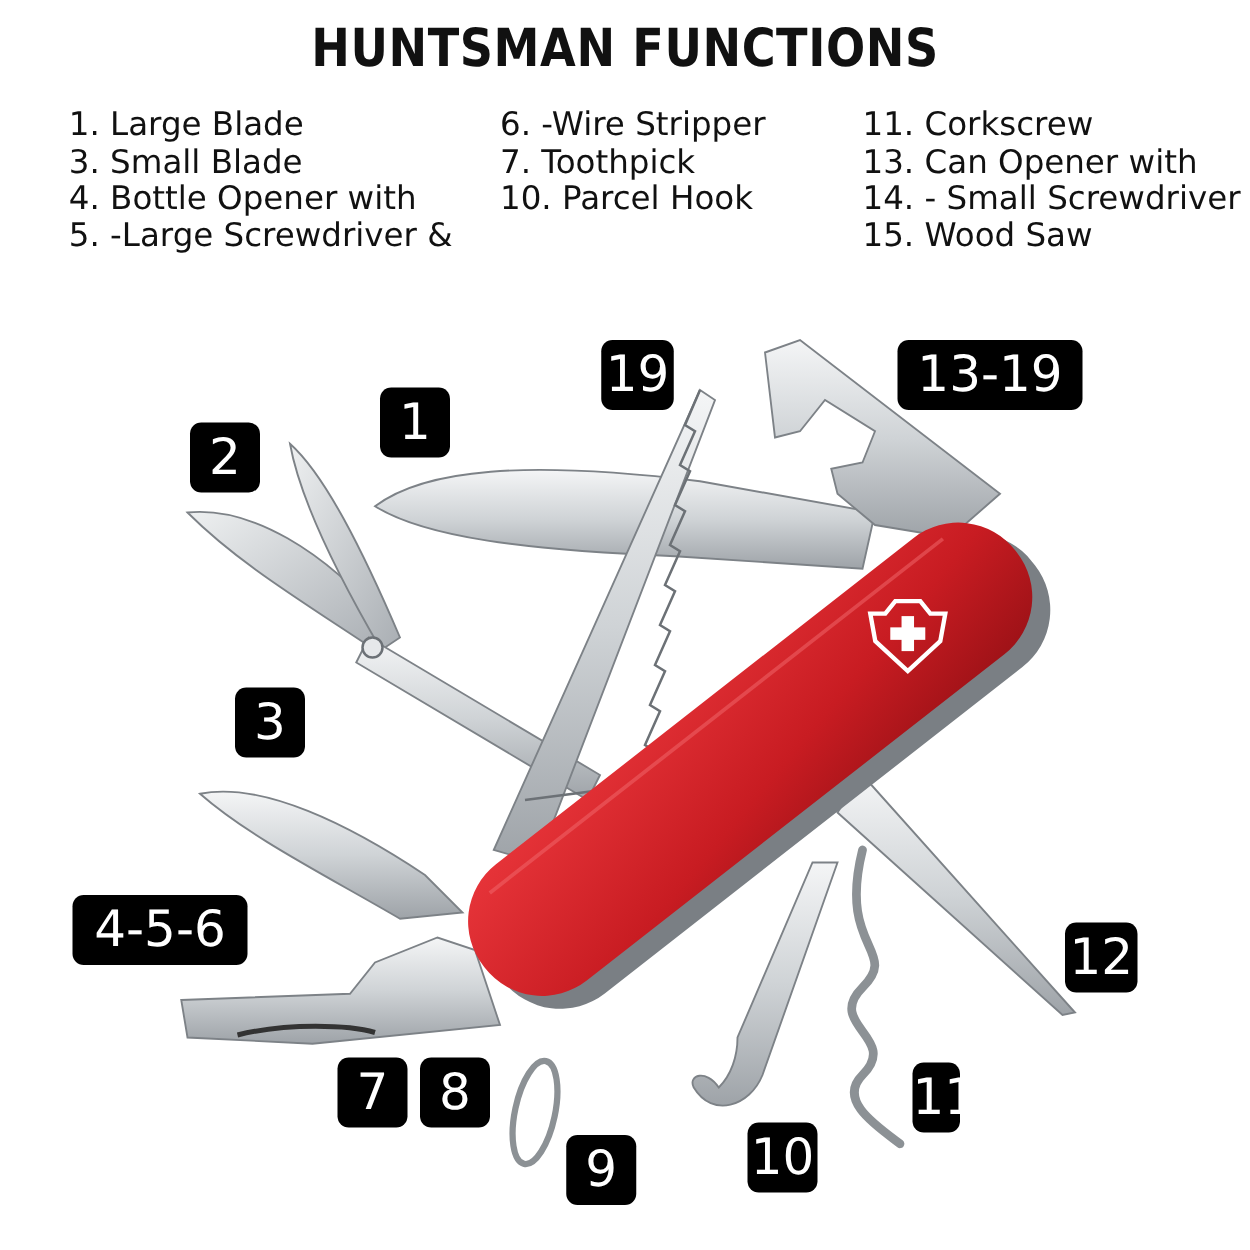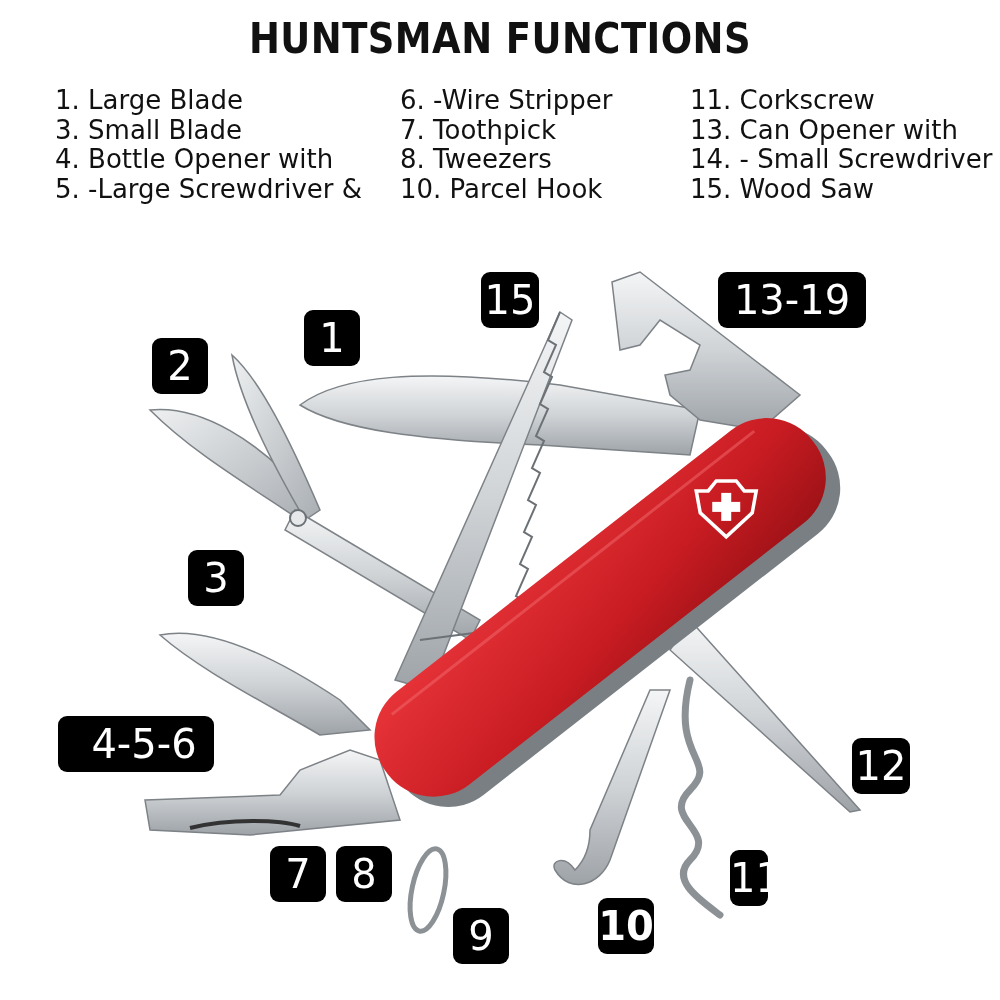--- a/index.html
+++ b/index.html
@@ -20,21 +20,20 @@
 
 <div class="legend-col col1">
   <div>1. Large Blade</div>
   <div>3. Small Blade</div>
   <div>4. Bottle Opener with</div>
   <div>5. -Large Screwdriver &amp;</div>
 </div>
 <div class="legend-col col2">
   <div>6. -Wire Stripper</div>
   <div>7. Toothpick</div>
-  <div>8. Tweezers</div>
   <div>10. Parcel Hook</div>
 </div>
 <div class="legend-col col3">
   <div>11. Corkscrew</div>
   <div>13. Can Opener with</div>
   <div>14. - Small Screwdriver</div>
   <div>15. Wood Saw</div>
 </div>
 
 <svg class="art" viewBox="0 0 1000 1000">
@@ -89,21 +88,21 @@
       <path d="M-30,-18 L-18,-18 L-10,-28 L10,-28 L18,-18 L30,-18 L26,4 L0,28 L-26,4 Z" fill="none" stroke="#ffffff" stroke-width="3.5"></path>
       <rect x="-5" y="-16" width="10" height="28" fill="#ffffff"></rect>
       <rect x="-14" y="-7" width="28" height="10" fill="#ffffff"></rect>
     </g>
   </g>
 </svg>
 
 <div class="badge" style="left:304px; top:310px; width:56px;">1</div>
 <div class="badge" style="left:152px; top:338px; width:56px;">2</div>
 <div class="badge" style="left:188px; top:550px; width:56px;">3</div>
-<div class="badge" style="left:58px; top:716px; width:140px;padding-left:16px;">4-5-6</div>
+<div class="badge" style="left:58px; top:716px; width:140px;">4-5-6</div>
 <div class="badge" style="left:270px; top:846px; width:56px;">7</div>
 <div class="badge" style="left:336px; top:846px; width:56px;">8</div>
 <div class="badge" style="left:453px; top:908px; width:56px;">9</div>
-<div class="badge" style="left:598px; top:898px; width:56px;font-weight:bold;">10</div>
+<div class="badge" style="left:598px; top:898px; width:56px;">10</div>
 <div class="badge" style="left:730px; top:850px; width:38px;text-align:center;">11</div>
 <div class="badge" style="left:852px; top:738px; width:58px;">12</div>
 <div class="badge" style="left:718px; top:272px; width:148px;">13-19</div>
-<div class="badge" style="left:481px; top:272px; width:58px;">15</div>
+<div class="badge" style="left:481px; top:272px; width:58px;">19</div>
 
 </body></html>

